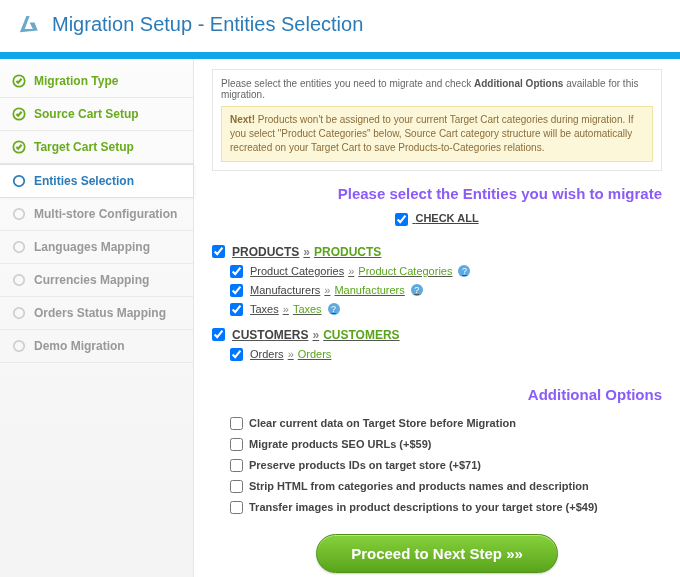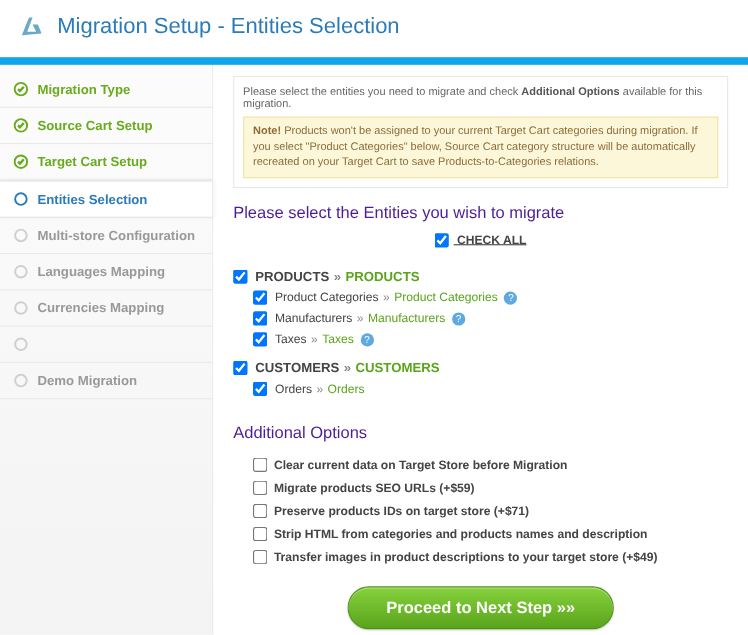--- a/index.html
+++ b/index.html
@@ -87,35 +87,36 @@
     .note {
       background: #fdf7d9;
       border: 1px solid #efe3a3;
       padding: 6px 8px;
       color: #8a6d3b;
       font-size: 10px;
       line-height: 1.4;
     }
     .note b { font-weight: bold; }
     h2.section {
-      color: #4c1d95;
+      color: #8b5cf6;
       font-size: 15px;
-      font-weight: normal;
+      font-weight: bold;
       margin: 8px 0 10px 0;
+      text-align: right;
     }
     .check-all {
       text-align: center;
       font-size: 11px;
       font-weight: bold;
       color: #444;
       margin-bottom: 16px;
       text-decoration: underline;
     }
     .check-all input { vertical-align: middle; margin-right: 4px; }
-    .entity-group { margin-bottom: 6px; }
+    .entity-group { margin-bottom: 6px; text-decoration: underline; }
     .entity-row {
       font-size: 11px;
       color: #444;
       padding: 3px 0;
       display: flex;
       align-items: center;
       gap: 4px;
     }
     .entity-row.top { font-weight: bold; font-size: 12px; }
     .entity-row.sub { padding-left: 18px; }
@@ -229,38 +230,39 @@
           </svg>
         </span>
         <span>Currencies Mapping</span>
       </div>
       <div class="step todo">
         <span class="step-icon todo">
           <svg viewBox="0 0 16 16">
             <circle cx="8" cy="8" r="6"></circle>
           </svg>
         </span>
+        <span>Orders Status Mapping</span>
       </div>
       <div class="step todo">
         <span class="step-icon todo">
           <svg viewBox="0 0 16 16">
             <circle cx="8" cy="8" r="6"></circle>
           </svg>
         </span>
         <span>Demo Migration</span>
       </div>
     </div>
 
   <div class="main">
     <div class="info-box">
       <div class="instruction">
         <span>Please select the entities you need to migrate and check </span><b>Additional Options</b><span> available for this migration.</span>
       </div>
       <div class="note">
-        <b>Note!</b><span> Products won't be assigned to your current Target Cart categories during migration. If you select "Product Categories" below, Source Cart category structure will be automatically recreated on your Target Cart to save Products-to-Categories relations.</span>
+        <b>Next!</b><span> Products won't be assigned to your current Target Cart categories during migration. If you select "Product Categories" below, Source Cart category structure will be automatically recreated on your Target Cart to save Products-to-Categories relations.</span>
       </div>
     </div>
 
     <h2 class="section">Please select the Entities you wish to migrate</h2>
 
     <div class="check-all">
       <input type="checkbox" checked="" style="">
       <span>CHECK ALL</span>
     </div>
 

